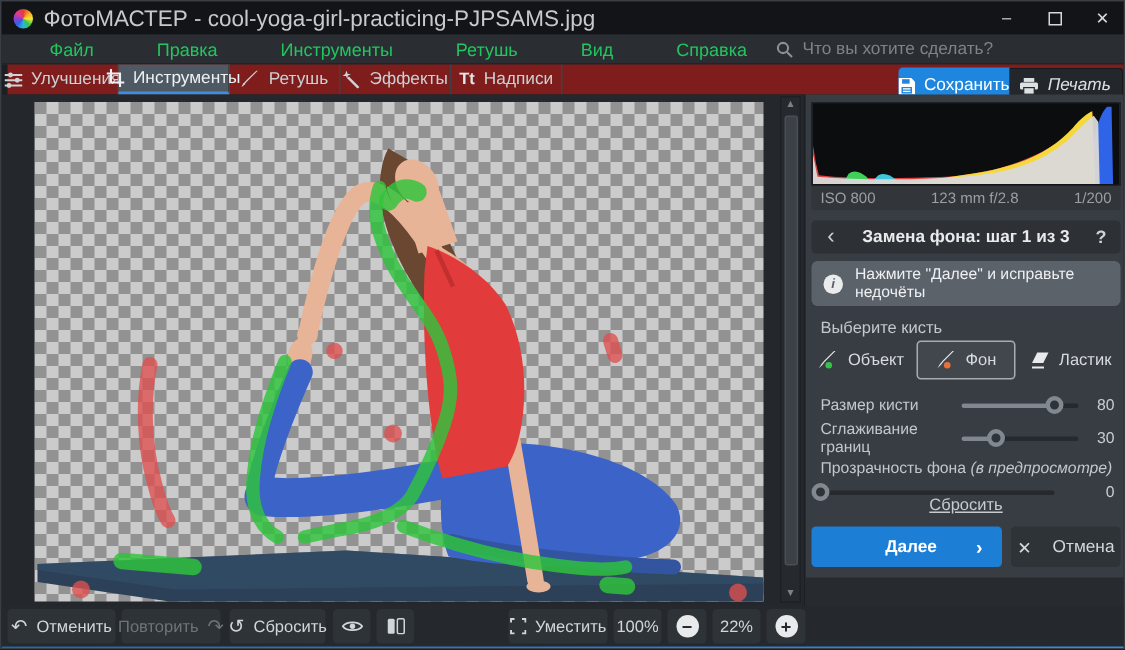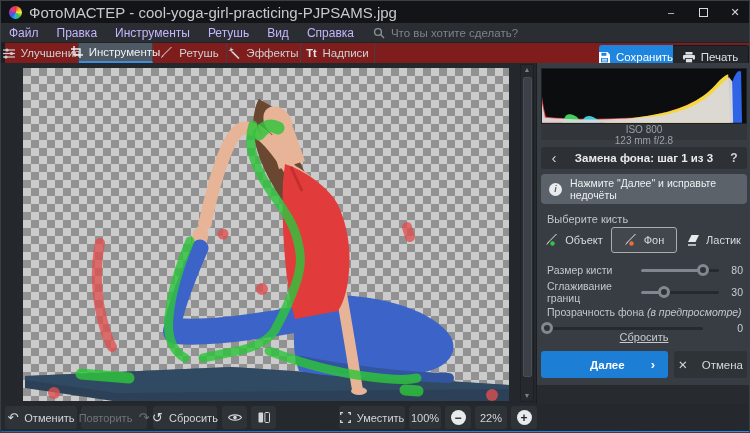--- a/index.html
+++ b/index.html
@@ -10,51 +10,51 @@
   .titlebar{position:absolute;left:0;top:0;width:750px;height:22px;background:#121417;display:flex;align-items:center;}
   .logo{width:13px;height:13px;border-radius:50%;margin:0 7px 0 8px;
     background:conic-gradient(#e23b3b,#f5a623,#f7e733,#37c44a,#2bb8d8,#2f63e8,#8a3fd0,#e23b8a,#e23b3b);}
   .win-title{font-size:15px;color:#c6cacd;}
   .win-controls{margin-left:auto;display:flex;height:22px;}
   .win-btn{width:32px;height:22px;display:flex;align-items:center;justify-content:center;color:#d7dadd;font-size:11px;cursor:default;}
   .max-glyph{width:9px;height:9px;border:1px solid #d7dadd;display:inline-block;}
 
   
   .menubar{position:absolute;left:0;top:22px;width:750px;height:20px;background:#2a2e33;display:flex;align-items:center;border-bottom:1px solid #202327;}
-  .menu-item{font-size:12px;color:#c4b5fd;padding:0 9px;}
+  .menu-item{font-size:12px;color:#22c55e;padding:0 9px;margin-left:24px;}
   .menu-item:first-child{padding-left:8px;}
   .search-wrap{display:flex;align-items:center;margin-left:10px;}
   .search-placeholder{font-size:11.5px;color:#7d838a;margin-left:6px;}
 
   
   .tabbar{position:absolute;left:4px;top:42px;width:750px;height:20px;background:#7f1d1d;display:flex;}
   .tab{display:flex;align-items:center;justify-content:center;gap:6px;width:74px;height:20px;color:#cdd1d4;font-size:11.5px;border-right:1px solid #3e4247;}
   .tab.active{background:#4e5963;border-bottom:2px solid #3f8ede;color:#eef1f3;}
   .tab .ticon{display:flex;align-items:center;}
   .tt-glyph{font-weight:bold;font-size:11px;color:#e3e6e8;}
 
   
   .actions{position:absolute;top:44px;left:598px;display:flex;height:24px;}
   .btn-save{width:74px;background:#1f86e0;border-radius:3px 0 0 3px;display:flex;align-items:center;justify-content:center;gap:6px;color:#fff;font-size:11.5px;}
-  .btn-print{width:76px;background:#23262b;border-radius:0 3px 3px 0;display:flex;align-items:center;justify-content:center;gap:6px;color:#dde0e3;font-size:11.5px;border:1px solid #17191c;border-left:none;}
+  .btn-print{width:76px;background:#23262b;border-radius:0 3px 3px 0;display:flex;align-items:center;justify-content:center;gap:6px;color:#dde0e3;font-size:11.5px;border:1px solid #17191c;border-left:none;font-style:italic;}
 
   
   .canvas-zone{position:absolute;left:0;top:62px;width:535px;height:341px;background:#24272b;}
   .canvas-image{position:absolute;left:22px;top:5px;width:486px;height:333px;
     background:conic-gradient(#cbcbcb 90deg,#929292 90deg 180deg,#cbcbcb 180deg 270deg,#929292 270deg);
     background-size:16px 16px;}
   .scene{position:absolute;left:0;top:0;width:486px;height:333px;}
   .vscroll{position:absolute;left:519px;top:1px;width:14px;height:338px;background:#26292d;border:1px solid #1d2024;}
   .vscroll .arrow{position:absolute;left:0;width:12px;height:10px;color:#7b8187;font-size:7px;text-align:center;line-height:10px;}
   .vscroll .thumb{position:absolute;left:2px;top:12px;width:9px;height:300px;background:#3c4147;border:1px solid #4a4f55;border-radius:2px;}
 
   
   .panel{position:absolute;left:536px;top:62px;width:214px;height:368px;background:#383d43;}
   .hist-box{position:absolute;left:4px;top:5px;width:206px;height:56px;background:#0b0d0f;border:1px solid #1e2125;}
-  .hist-labels{position:absolute;left:4px;top:61px;width:206px;height:16px;background:#32363b;display:flex;align-items:center;justify-content:space-between;padding:0 6px;flex-direction:column;}
+  .hist-labels{position:absolute;left:4px;top:61px;width:206px;height:16px;background:#32363b;display:flex;align-items:center;justify-content:space-between;padding:0 6px;}
   .hist-labels span{font-size:10px;color:#9aa0a6;}
   .step-header{position:absolute;left:4px;top:84px;width:206px;height:22px;background:#2d3136;border-radius:3px;display:flex;align-items:center;}
   .step-back{width:26px;text-align:center;color:#cfd3d6;font-size:15px;line-height:20px;}
   .step-title{flex:1;text-align:center;font-size:11.5px;font-weight:bold;color:#e8eaec;}
   .step-help{width:26px;text-align:center;color:#cfd3d6;font-size:12px;font-weight:bold;}
   .info-box{position:absolute;left:4px;top:111px;width:206px;height:30px;background:#5b626a;border-radius:4px;display:flex;align-items:center;padding:0 8px;}
   .info-icon{width:13px;height:13px;border-radius:50%;background:#e9ebed;color:#5b626a;font-size:9px;font-weight:bold;display:flex;align-items:center;justify-content:center;margin-right:8px;flex:none;font-style:italic;}
   .info-text{font-size:10.5px;color:#eef0f2;}
   .brush-label{position:absolute;left:10px;top:150px;font-size:11px;color:#c3c7cb;}
   .brush-row{position:absolute;left:4px;top:164px;width:206px;height:26px;display:flex;gap:4px;}

